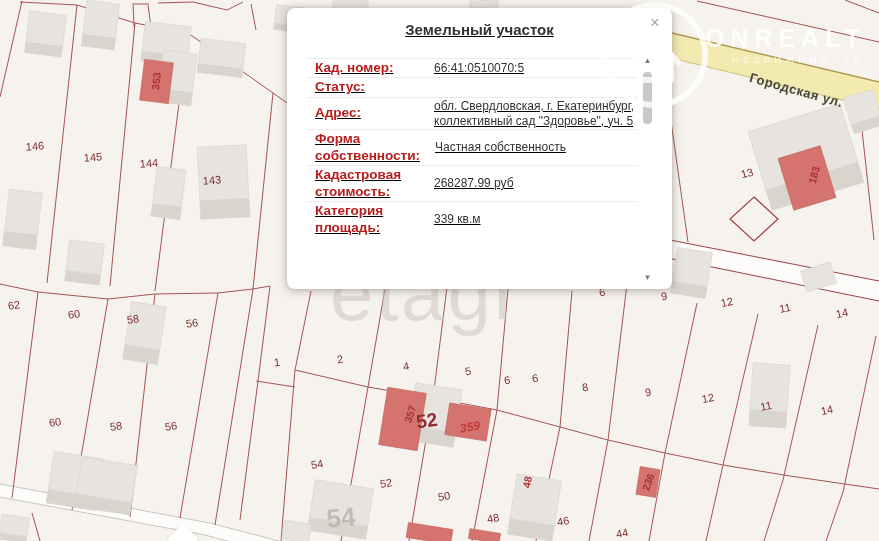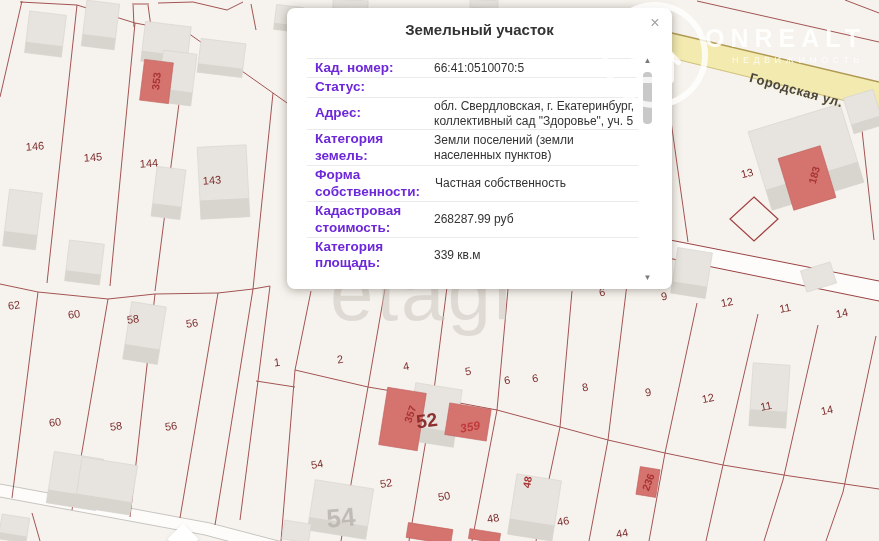--- a/index.html
+++ b/index.html
@@ -25,29 +25,29 @@
          letter-spacing:6px;color:rgba(255,255,255,.85);}
   #brand-sub{position:absolute;left:172px;top:55px;font-size:9px;letter-spacing:4.5px;
          color:rgba(255,255,255,.8);}
   
   #street-label{position:absolute;left:752px;top:70px;z-index:3;font-size:13px;font-weight:bold;
          color:#4a453d;letter-spacing:.5px;transform:rotate(15.5deg);transform-origin:0 0;
          text-shadow:0 0 2px #f3eab0;white-space:nowrap;pointer-events:none;}
   
   #popup{position:absolute;left:287px;top:8px;width:385px;height:281px;background:#fff;z-index:10;
          border-radius:8px;box-shadow:0 1px 10px rgba(90,80,70,.5);}
-  #popup-clip{position:absolute;inset:0;overflow:hidden;border-radius:16px;}
+  #popup-clip{position:absolute;inset:0;overflow:hidden;border-radius:16px;text-decoration:underline;}
   #popup-tail{position:absolute;left:172px;bottom:-9px;width:22px;height:22px;background:#fff;
          transform:rotate(45deg);box-shadow:2px 2px 5px rgba(0,0,0,.18);z-index:9;}
   #popup-title{margin:13px 30px 0 30px;text-align:center;font-size:15px;font-weight:bold;color:#333;}
   #popup-close{position:absolute;right:9px;top:7px;width:16px;height:16px;line-height:15px;text-align:center;
          font-size:16px;color:#a2a2a2;cursor:pointer;}
   #popup-rows{margin:20px 34px 0 20px;}
   .prow{display:flex;align-items:center;border-top:1px solid #ebebeb;padding:0;}
-  .plabel{flex:0 0 104px;font-size:13.5px;font-weight:bold;color:#6d28d9;line-height:1.22;padding:1px 8px;}
+  .plabel{flex:0 0 104px;font-size:13.5px;font-weight:bold;color:#b91c1c;line-height:1.22;padding:1px 8px;}
   .pvalue{flex:1;font-size:12px;color:#333;line-height:1.22;padding:1px 0 1px 7px;}
   #popup-scroll{position:absolute;right:19px;top:47px;width:11px;height:228px;}
   .sarrow{position:absolute;left:0;width:11px;height:11px;font-size:8px;line-height:11px;text-align:center;color:#7a7a7a;}
   #sarrow-up{top:0;} #sarrow-down{bottom:0;}
   #sthumb{position:absolute;left:1px;top:17px;width:9px;height:52px;background:#c8c8c8;border-radius:4px;}
 </style>
 </head>
 <body>
 
 <div id="stage">
@@ -280,24 +280,20 @@
             <div class="pvalue">66:41:0510070:5</div>
           </div>
           <div class="prow">
             <div class="plabel">Статус:</div>
           </div>
           <div class="prow">
             <div class="plabel">Адрес:</div>
             <div class="pvalue">обл. Свердловская, г. Екатеринбург, коллективный сад "Здоровье", уч. 5</div>
           </div>
           <div class="prow">
-            <div class="plabel">Категория земель:</div>
-            <div class="pvalue">Земли поселений (земли населенных пунктов)</div>
-          </div>
-          <div class="prow">
             <div class="plabel">Форма собственности:</div>
             <div class="pvalue">Частная собственность</div>
           </div>
           <div class="prow">
             <div class="plabel">Кадастровая стоимость:</div>
             <div class="pvalue">268287.99 руб</div>
           </div>
           <div class="prow">
             <div class="plabel">Категория площадь:</div>
             <div class="pvalue">339 кв.м</div>

